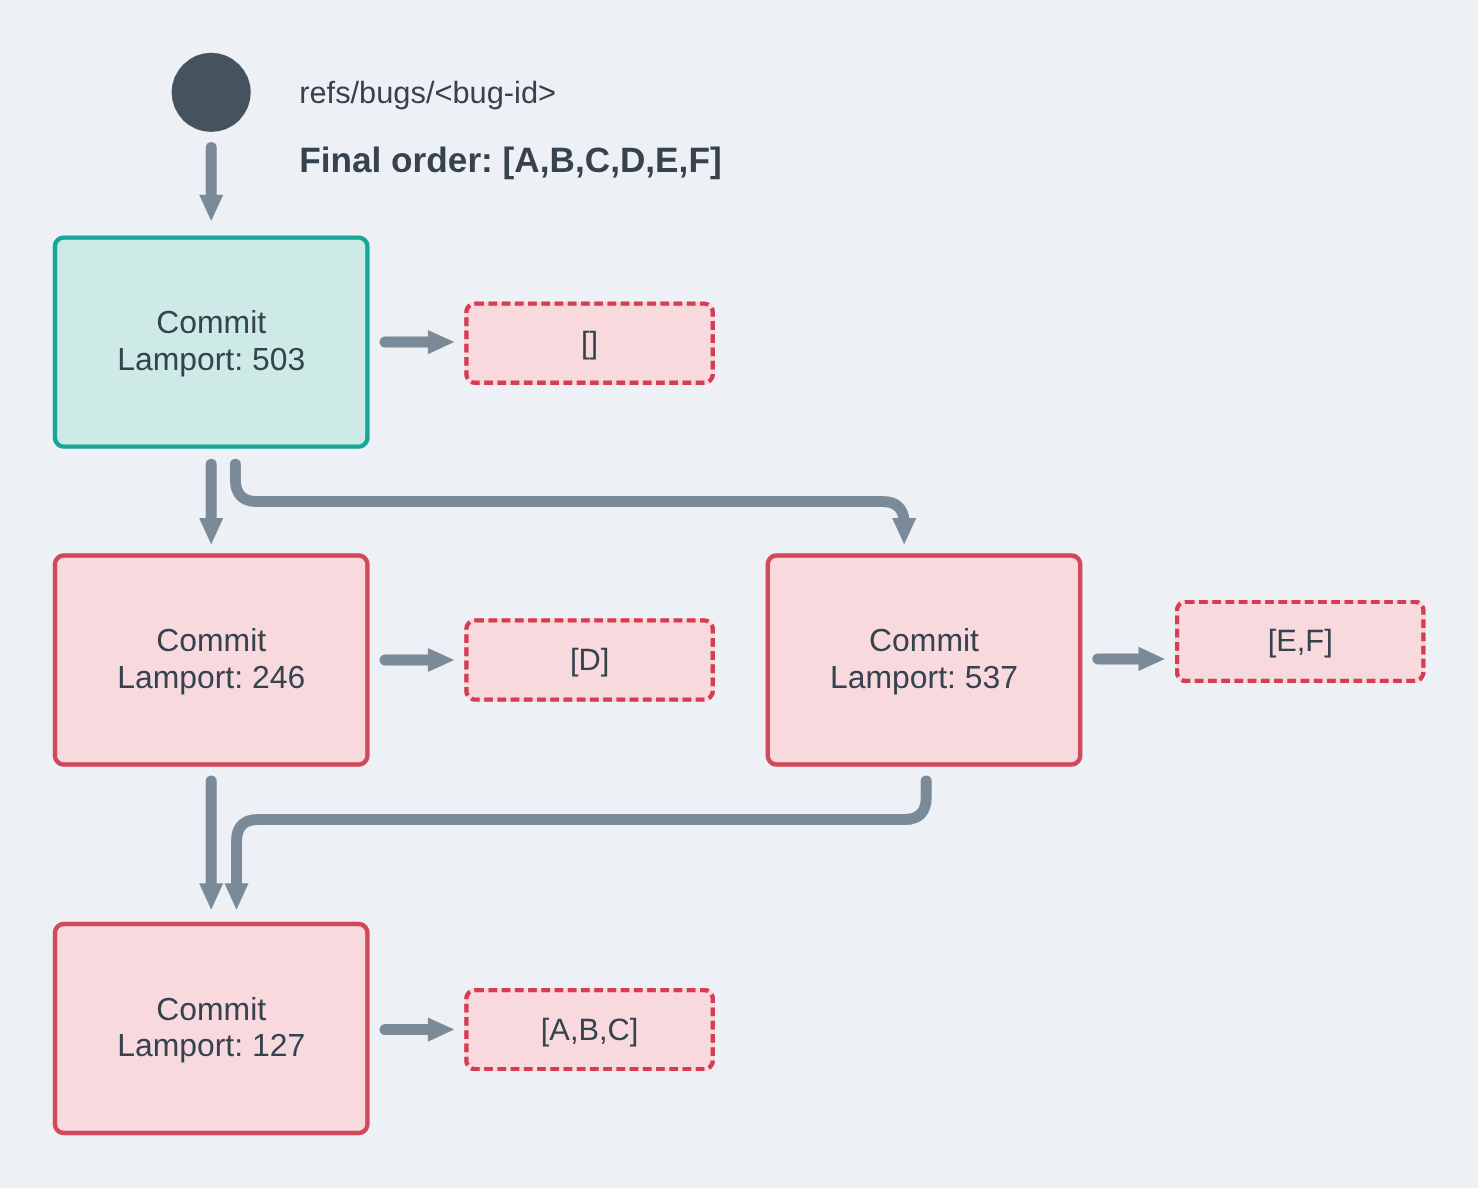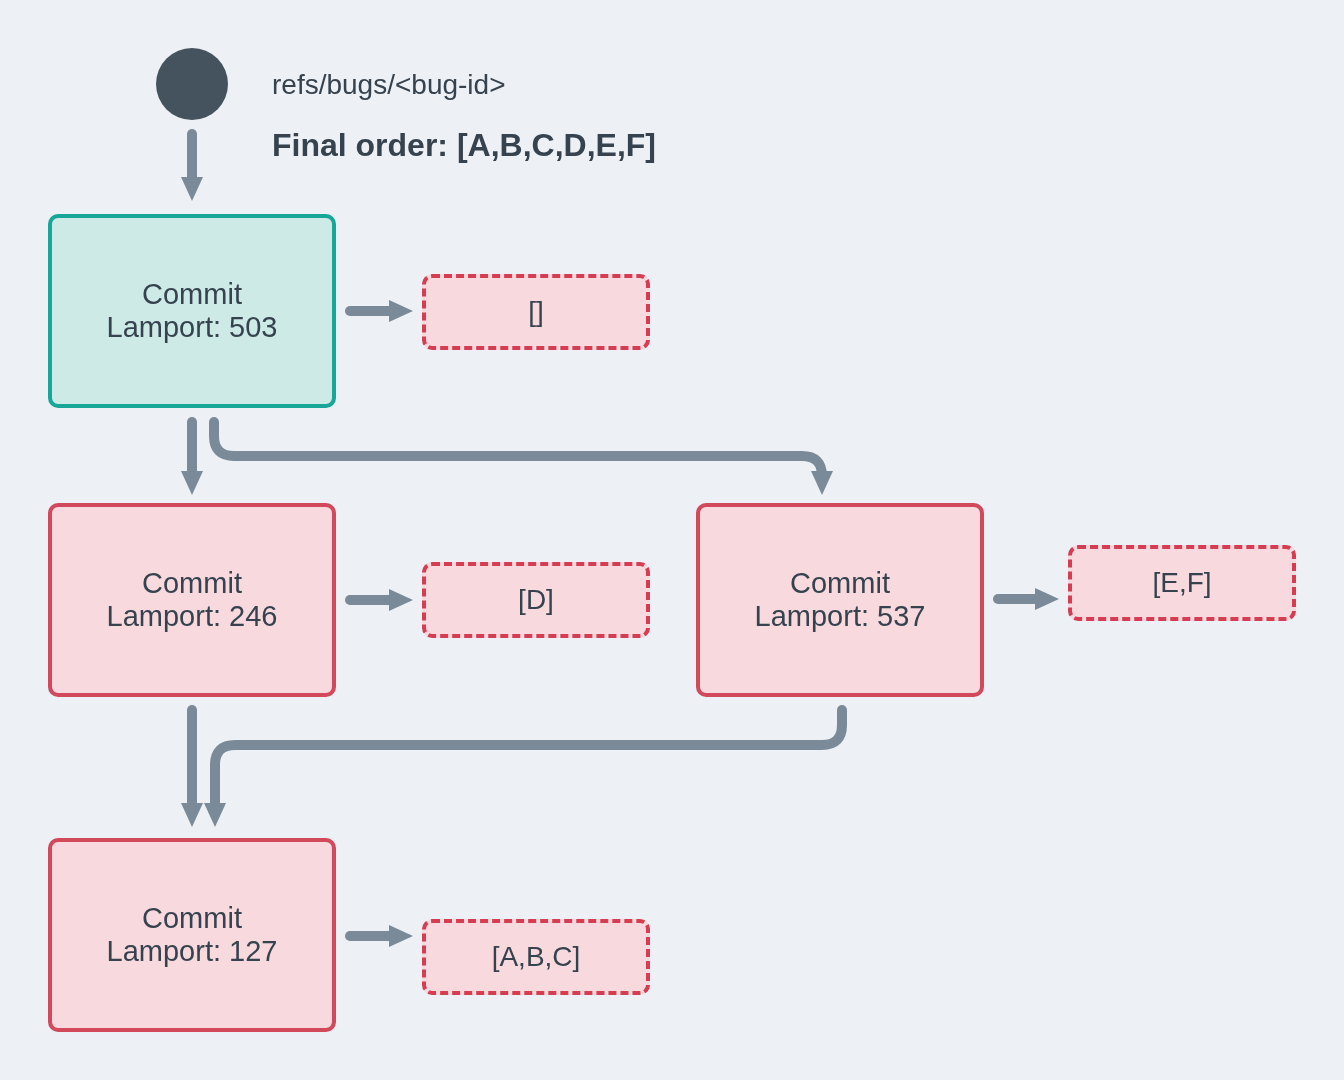--- a/index.html
+++ b/index.html
@@ -123,17 +123,17 @@
     <div>Lamport: 537</div>
   </div>
   <div class="payload" style="left:1068px; top:545px;text-align:center;">
     <span>[E,F]</span>
   </div>
 
   <div class="commit red" style="left:48px; top:838px;">
     <div>Commit</div>
     <div>Lamport: 127</div>
   </div>
-  <div class="payload" style="left:422px; top:898px;margin-top:21px;">
+  <div class="payload" style="left:422px; top:898px;">
     <span>[A,B,C]</span>
   </div>
 
 </div>
 
 </body></html>

